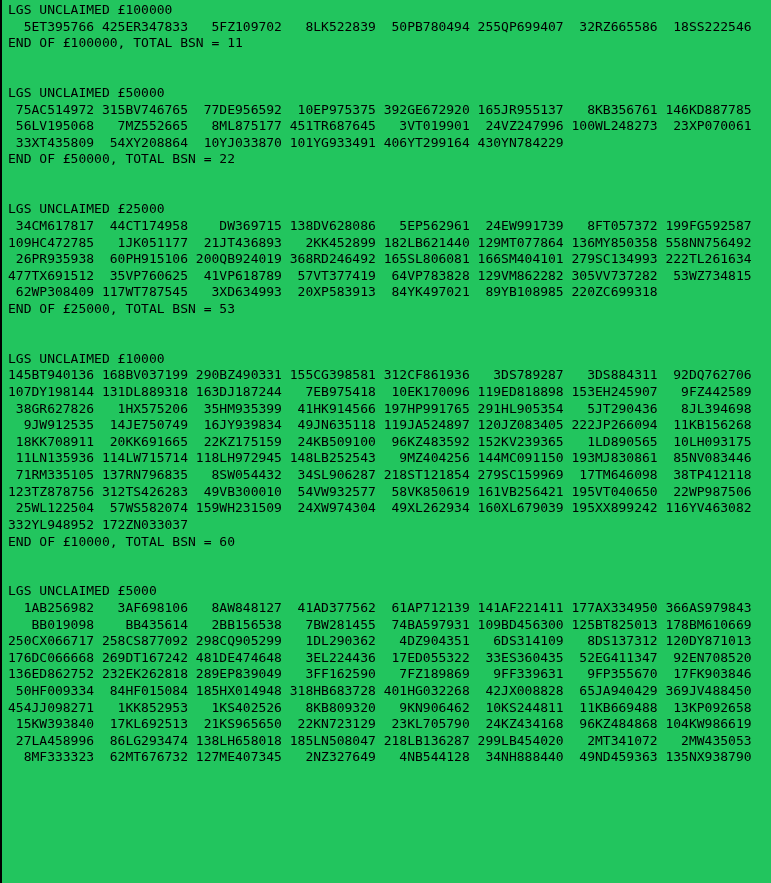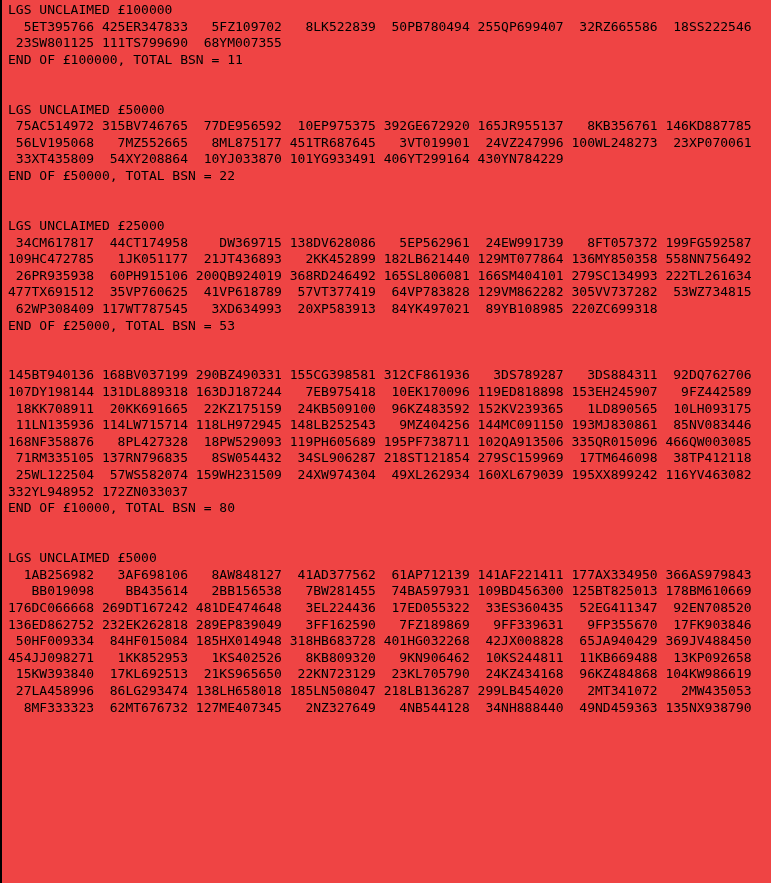--- a/index.html
+++ b/index.html
@@ -11,41 +11,40 @@
     width: 771px;
     height: 883px;
     overflow: hidden;
   }
   .doc {
     box-sizing: border-box;
     width: 771px;
     height: 883px;
     border-left: 2px solid #000000;
     padding: 2px 0 0 6px;
-    background: #ef4444;
+    background: #22c55e;
     font-family: "DejaVu Sans Mono", "Liberation Mono", monospace;
     font-size: 13px;
     color: #000000;
   }
   .line {
     white-space: pre;
     height: 16.62px;
     line-height: 16.62px;
     font-family: inherit;
   }
   .blank { }
 </style>
 </head>
 <body>
 
 <div class="doc">
     <div>
       <div class="line">LGS UNCLAIMED £100000</div>
       <div class="line">  5ET395766 425ER347833   5FZ109702   8LK522839  50PB780494 255QP699407  32RZ665586  18SS222546</div>
-      <div class="line"> 23SW801125 111TS799690  68YM007355</div>
       <div class="line">END OF £100000, TOTAL BSN = 11</div>
       <div class="line blank">&nbsp;</div>
       <div class="line blank">&nbsp;</div>
     </div>
     <div>
       <div class="line">LGS UNCLAIMED £50000</div>
       <div class="line"> 75AC514972 315BV746765  77DE956592  10EP975375 392GE672920 165JR955137   8KB356761 146KD887785</div>
       <div class="line"> 56LV195068   7MZ552665   8ML875177 451TR687645   3VT019901  24VZ247996 100WL248273  23XP070061</div>
       <div class="line"> 33XT435809  54XY208864  10YJ033870 101YG933491 406YT299164 430YN784229</div>
       <div class="line">END OF £50000, TOTAL BSN = 22</div>
@@ -57,36 +56,40 @@
       <div class="line"> 34CM617817  44CT174958    DW369715 138DV628086   5EP562961  24EW991739   8FT057372 199FG592587</div>
       <div class="line">109HC472785   1JK051177  21JT436893   2KK452899 182LB621440 129MT077864 136MY850358 558NN756492</div>
       <div class="line"> 26PR935938  60PH915106 200QB924019 368RD246492 165SL806081 166SM404101 279SC134993 222TL261634</div>
       <div class="line">477TX691512  35VP760625  41VP618789  57VT377419  64VP783828 129VM862282 305VV737282  53WZ734815</div>
       <div class="line"> 62WP308409 117WT787545   3XD634993  20XP583913  84YK497021  89YB108985 220ZC699318</div>
       <div class="line">END OF £25000, TOTAL BSN = 53</div>
       <div class="line blank">&nbsp;</div>
       <div class="line blank">&nbsp;</div>
     </div>
     <div>
+      <div class="line">LGS UNCLAIMED £10000</div>
       <div class="line">145BT940136 168BV037199 290BZ490331 155CG398581 312CF861936   3DS789287   3DS884311  92DQ762706</div>
       <div class="line">107DY198144 131DL889318 163DJ187244   7EB975418  10EK170096 119ED818898 153EH245907   9FZ442589</div>
+      <div class="line"> 38GR627826   1HX575206  35HM935399  41HK914566 197HP991765 291HL905354   5JT290436   8JL394698</div>
+      <div class="line">  9JW912535  14JE750749  16JY939834  49JN635118 119JA524897 120JZ083405 222JP266094  11KB156268</div>
       <div class="line"> 18KK708911  20KK691665  22KZ175159  24KB509100  96KZ483592 152KV239365   1LD890565  10LH093175</div>
       <div class="line"> 11LN135936 114LW715714 118LH972945 148LB252543   9MZ404256 144MC091150 193MJ830861  85NV083446</div>
-      <div class="line">168NF358876   8PL427328  18PW529093 119PH605689 195PF738711 102QA913506 335QR015096 466QW003085</div>
       <div class="line"> 71RM335105 137RN796835   8SW054432  34SL906287 218ST121854 279SC159969  17TM646098  38TP412118</div>
+      <div class="line">123TZ878756 312TS426283  49VB300010  54VW932577  58VK850619 161VB256421 195VT040650  22WP987506</div>
       <div class="line"> 25WL122504  57WS582074 159WH231509  24XW974304  49XL262934 160XL679039 195XX899242 116YV463082</div>
       <div class="line">332YL948952 172ZN033037</div>
-      <div class="line">END OF £10000, TOTAL BSN = 80</div>
+      <div class="line">END OF £10000, TOTAL BSN = 60</div>
       <div class="line blank">&nbsp;</div>
       <div class="line blank">&nbsp;</div>
     </div>
     <div>
       <div class="line">LGS UNCLAIMED £5000</div>
       <div class="line">  1AB256982   3AF698106   8AW848127  41AD377562  61AP712139 141AF221411 177AX334950 366AS979843</div>
       <div class="line">   BB019098    BB435614   2BB156538   7BW281455  74BA597931 109BD456300 125BT825013 178BM610669</div>
+      <div class="line">250CX066717 258CS877092 298CQ905299   1DL290362   4DZ904351   6DS314109   8DS137312 120DY871013</div>
       <div class="line">176DC066668 269DT167242 481DE474648   3EL224436  17ED055322  33ES360435  52EG411347  92EN708520</div>
       <div class="line">136ED862752 232EK262818 289EP839049   3FF162590   7FZ189869   9FF339631   9FP355670  17FK903846</div>
       <div class="line"> 50HF009334  84HF015084 185HX014948 318HB683728 401HG032268  42JX008828  65JA940429 369JV488450</div>
       <div class="line">454JJ098271   1KK852953   1KS402526   8KB809320   9KN906462  10KS244811  11KB669488  13KP092658</div>
       <div class="line"> 15KW393840  17KL692513  21KS965650  22KN723129  23KL705790  24KZ434168  96KZ484868 104KW986619</div>
       <div class="line"> 27LA458996  86LG293474 138LH658018 185LN508047 218LB136287 299LB454020   2MT341072   2MW435053</div>
       <div class="line">  8MF333323  62MT676732 127ME407345   2NZ327649   4NB544128  34NH888440  49ND459363 135NX938790</div>
     </div>
   </div>
 

